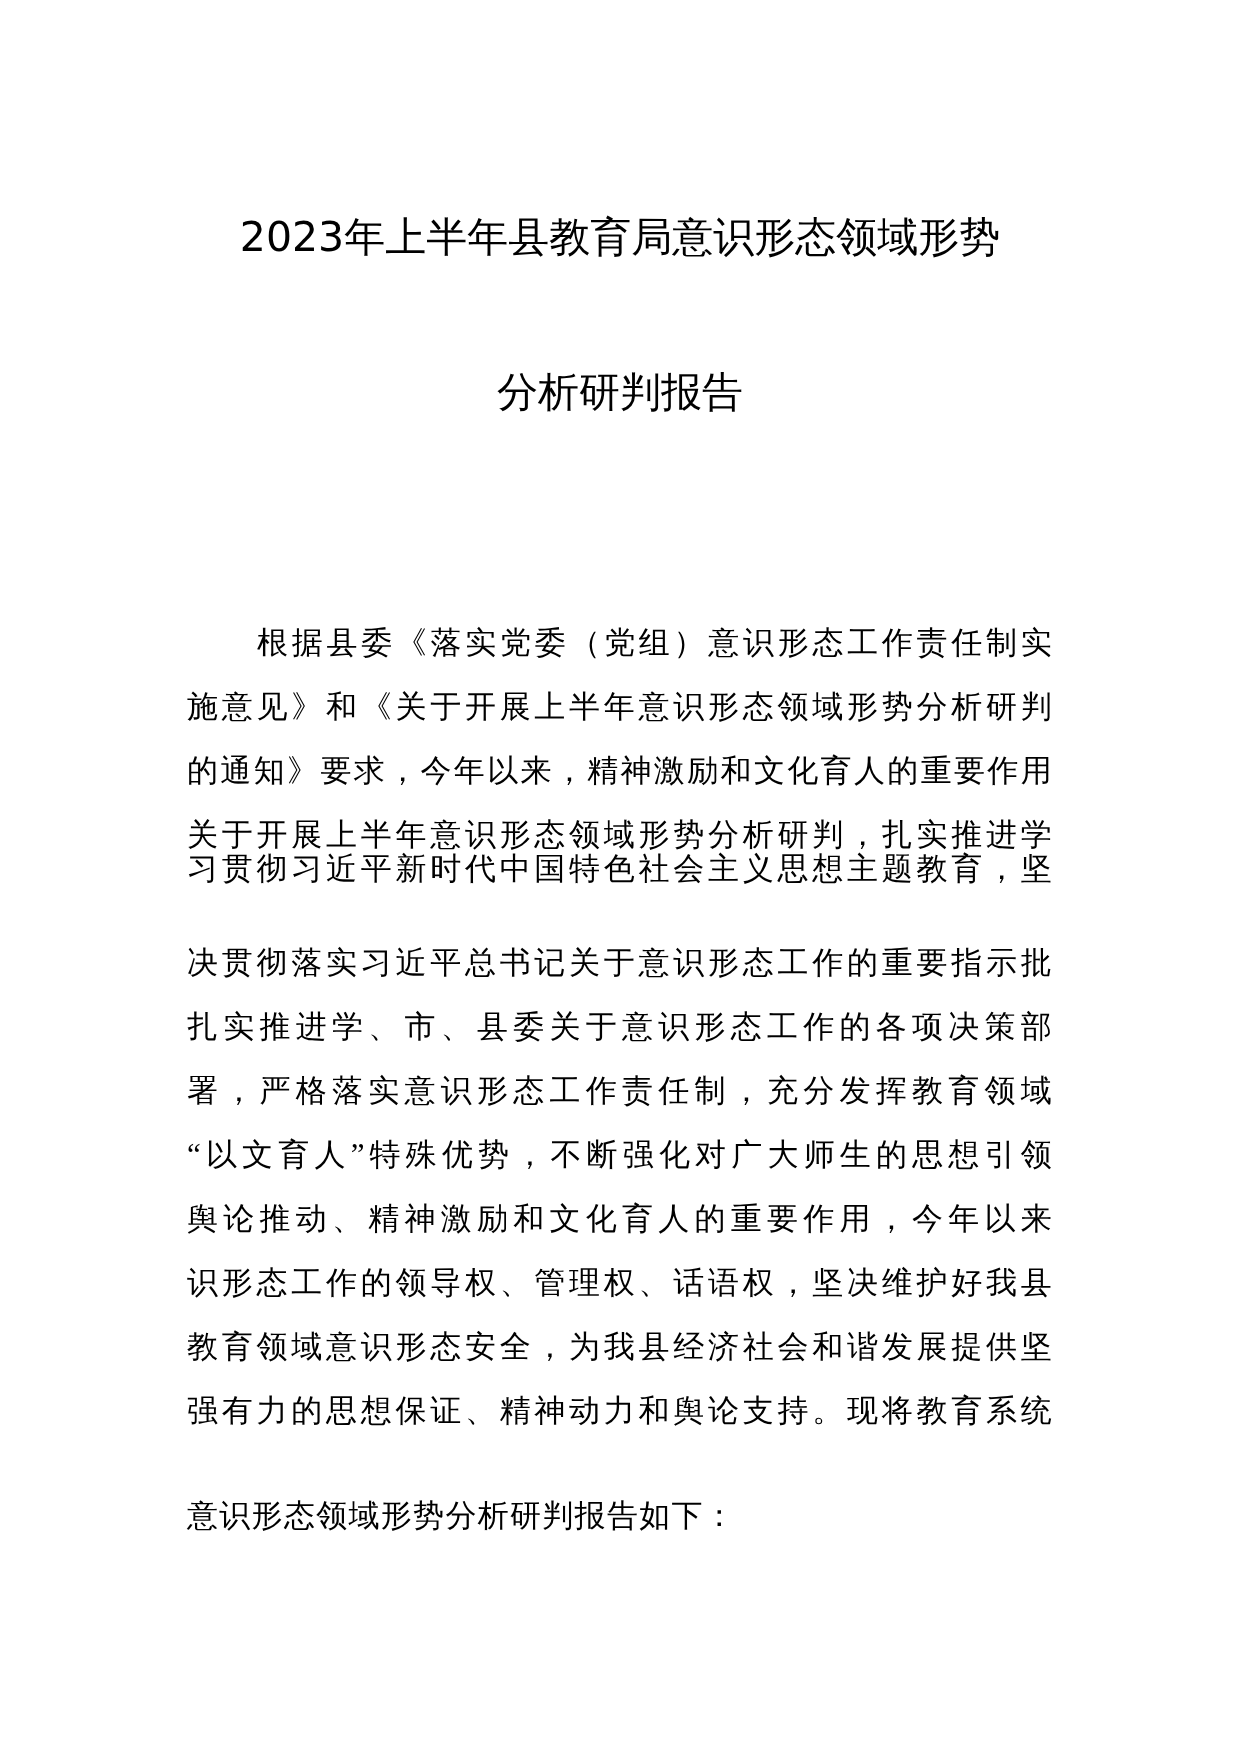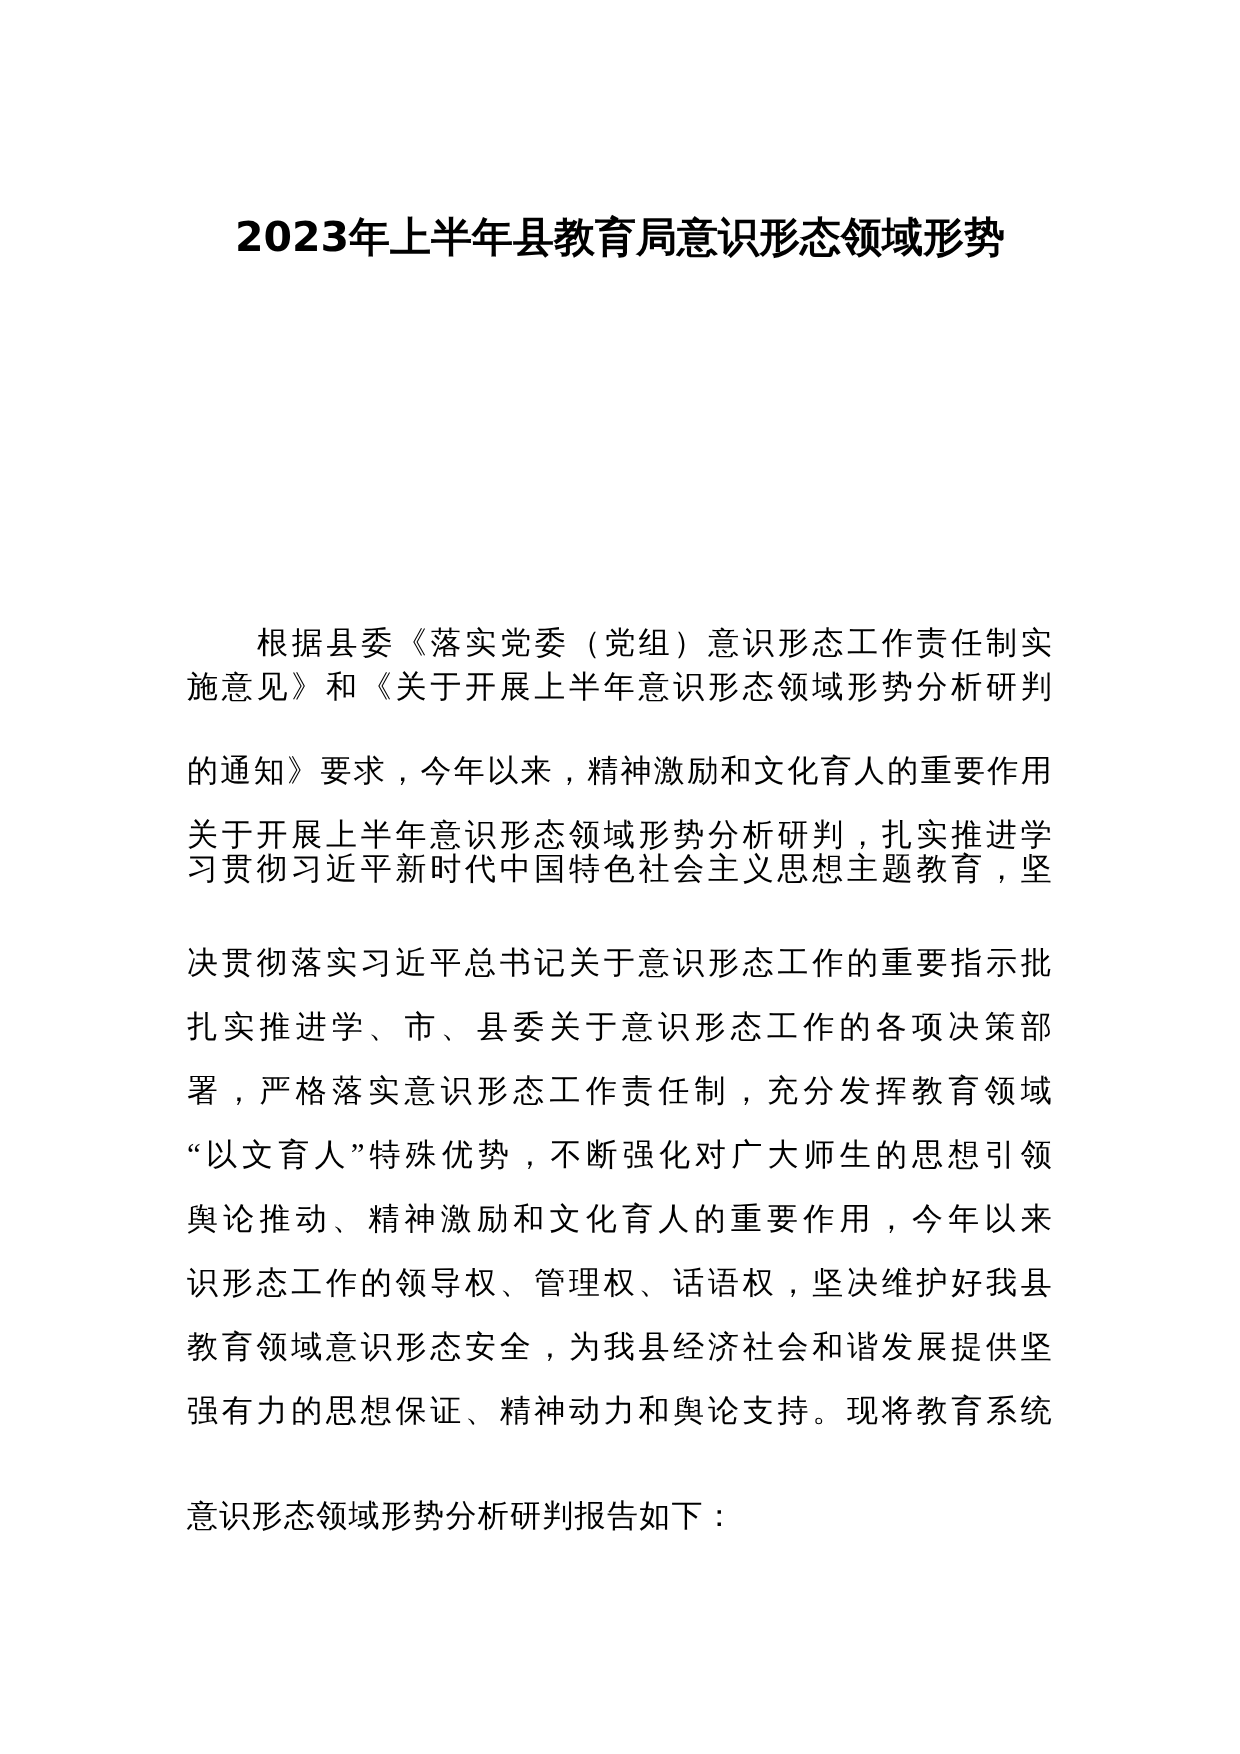--- a/index.html
+++ b/index.html
@@ -20,21 +20,21 @@
       left: 0; top: 0;
       width: 1240px;
       height: 1754px;
       background: #ffffff;
     }
     .title-line {
       position: absolute;
       left: 0;
       width: 1240px;
       text-align: center;
-      font-weight: bold;
+      font-weight: normal;
       font-size: 41px;
       line-height: 50px;
       letter-spacing: 0px;
       white-space: nowrap;
     }
     .title-line-1 { top: 212px; }
     .title-line-2 { top: 367px; }
     .body-line {
       position: absolute;
       left: 187px;
@@ -48,24 +48,25 @@
       font-family: Liberation Serif, serif;
     }
     .body-line.first { left: 257px; width: 796px; }
     .body-line.last { text-align-last: left; margin-top: 41px; }
   </style>
 </head>
 <body>
 
 <div class="page">
   <div class="title-line title-line-1">2023年上半年县教育局意识形态领域形势</div>
+  <div class="title-line title-line-2">分析研判报告</div>
 
   <div>
     <div class="body-line first" style="top:621px">根据县委《落实党委（党组）意识形态工作责任制实</div>
-    <div class="body-line" style="top:665px">施意见》和《关于开展上半年意识形态领域形势分析研判</div>
+    <div class="body-line" style="top:685px">施意见》和《关于开展上半年意识形态领域形势分析研判</div>
     <div class="body-line" style="top:749px">的通知》要求，今年以来，精神激励和文化育人的重要作用</div>
     <div class="body-line" style="top:813px">关于开展上半年意识形态领域形势分析研判，扎实推进学</div>
     <div class="body-line" style="top:847px">习贯彻习近平新时代中国特色社会主义思想主题教育，坚</div>
     <div class="body-line" style="top:941px">决贯彻落实习近平总书记关于意识形态工作的重要指示批</div>
     <div class="body-line" style="top:1005px">扎实推进学、市、县委关于意识形态工作的各项决策部</div>
     <div class="body-line" style="top:1069px">署，严格落实意识形态工作责任制，充分发挥教育领域</div>
     <div class="body-line" style="top:1133px">“以文育人”特殊优势，不断强化对广大师生的思想引领</div>
     <div class="body-line" style="top:1197px">舆论推动、精神激励和文化育人的重要作用，今年以来</div>
     <div class="body-line" style="top:1261px">识形态工作的领导权、管理权、话语权，坚决维护好我县</div>
     <div class="body-line" style="top:1325px">教育领域意识形态安全，为我县经济社会和谐发展提供坚</div>

